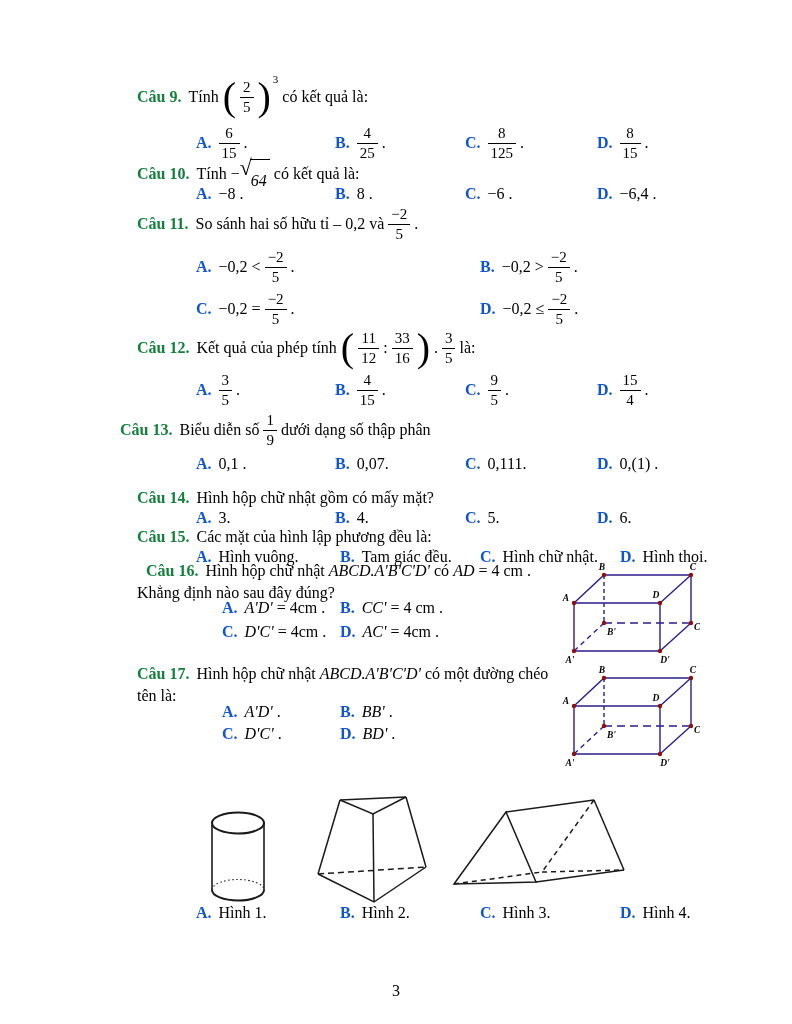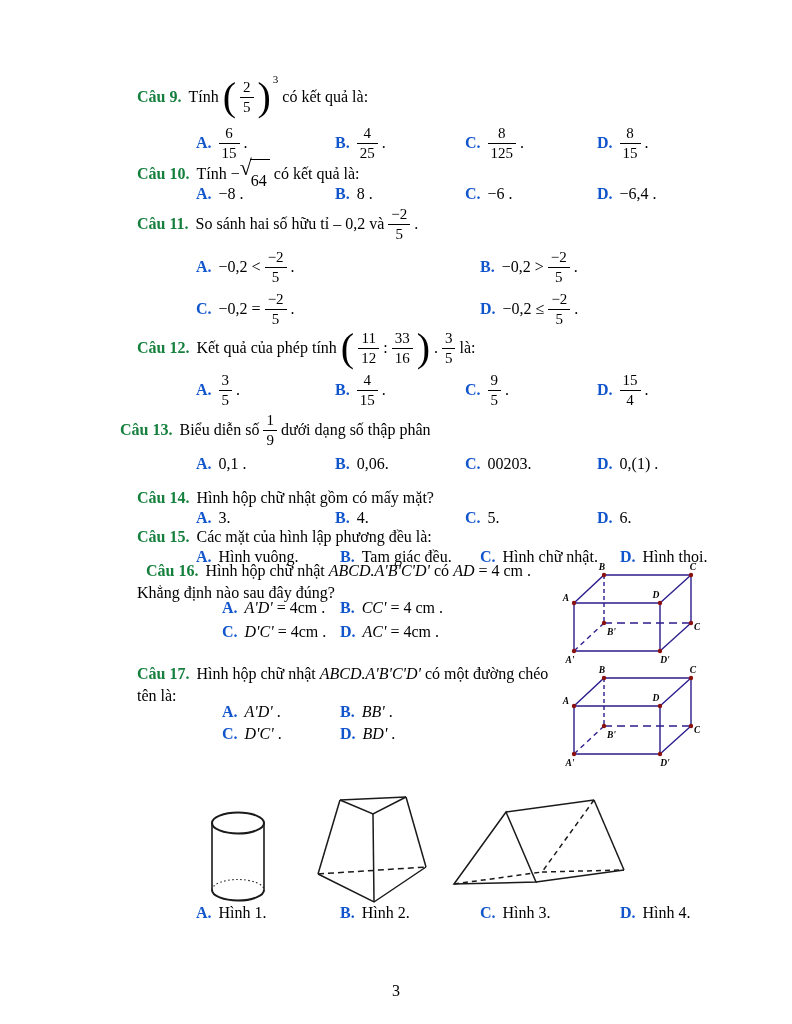--- a/index.html
+++ b/index.html
@@ -10,21 +10,21 @@
   .ql{color:#15803d;font-weight:bold;margin-right:3px;}
   .ol{color:#1155cc;font-weight:bold;margin-right:3px;}
   .it{font-style:italic;}
   .fr{display:inline-block;text-align:center;vertical-align:middle;line-height:1;font-size:15px;}
   .fn{display:block;padding:0 3px 2px;border-bottom:1.2px solid #000;}
   .fd{display:block;padding:2px 3px 0;}
   .pa{font-size:40px;line-height:1;font-weight:400;}
   .ex{align-self:flex-start;font-size:11px;margin-top:1px;margin-left:-2px;}
   .sq{display:inline-flex;align-items:flex-start;}
   .rd{font-size:22px;line-height:1;margin-right:-2px;position:relative;top:-2px;}
-  .rv{border-top:1.5px solid #000;padding:12px 3px 0 1px;}
+  .rv{border-top:1.5px solid #000;padding:12px 3px 0 1px;font-style:italic;}
   .h50{height:50px;} .h46{height:46px;} .h44{height:44px;} .h28{height:28px;}
   .pnum{left:0;top:982px;width:792px;text-align:center;}
   svg text{font-family:"Liberation Serif","DejaVu Serif",serif;}
 </style>
 </head>
 <body>
 
 <div class="pg">
 
   <div class="ab fx h50" style="left:137px;top:72px;">
@@ -213,25 +213,25 @@
         <span class="fd">9</span>
       </span>
     <span>dưới dạng số thập phân</span>
   </div>
   <div class="ab fx" style="left:196px;top:455px;">
       <span class="ol">A.</span>
       <span>0,1 .</span>
     </div>
   <div class="ab fx" style="left:335px;top:455px;">
       <span class="ol">B.</span>
-      <span>0,06.</span>
+      <span>0,07.</span>
     </div>
   <div class="ab fx" style="left:465px;top:455px;">
       <span class="ol">C.</span>
-      <span>00203.</span>
+      <span>0,111.</span>
     </div>
   <div class="ab fx" style="left:597px;top:455px;">
       <span class="ol">D.</span>
       <span>0,(1) .</span>
     </div>
 
   <div class="ab fx" style="left:137px;top:489px;text-align:right;">
     <span class="ql">Câu 14.</span>
     <span>Hình hộp chữ nhật gồm có mấy mặt?</span>
   </div>

